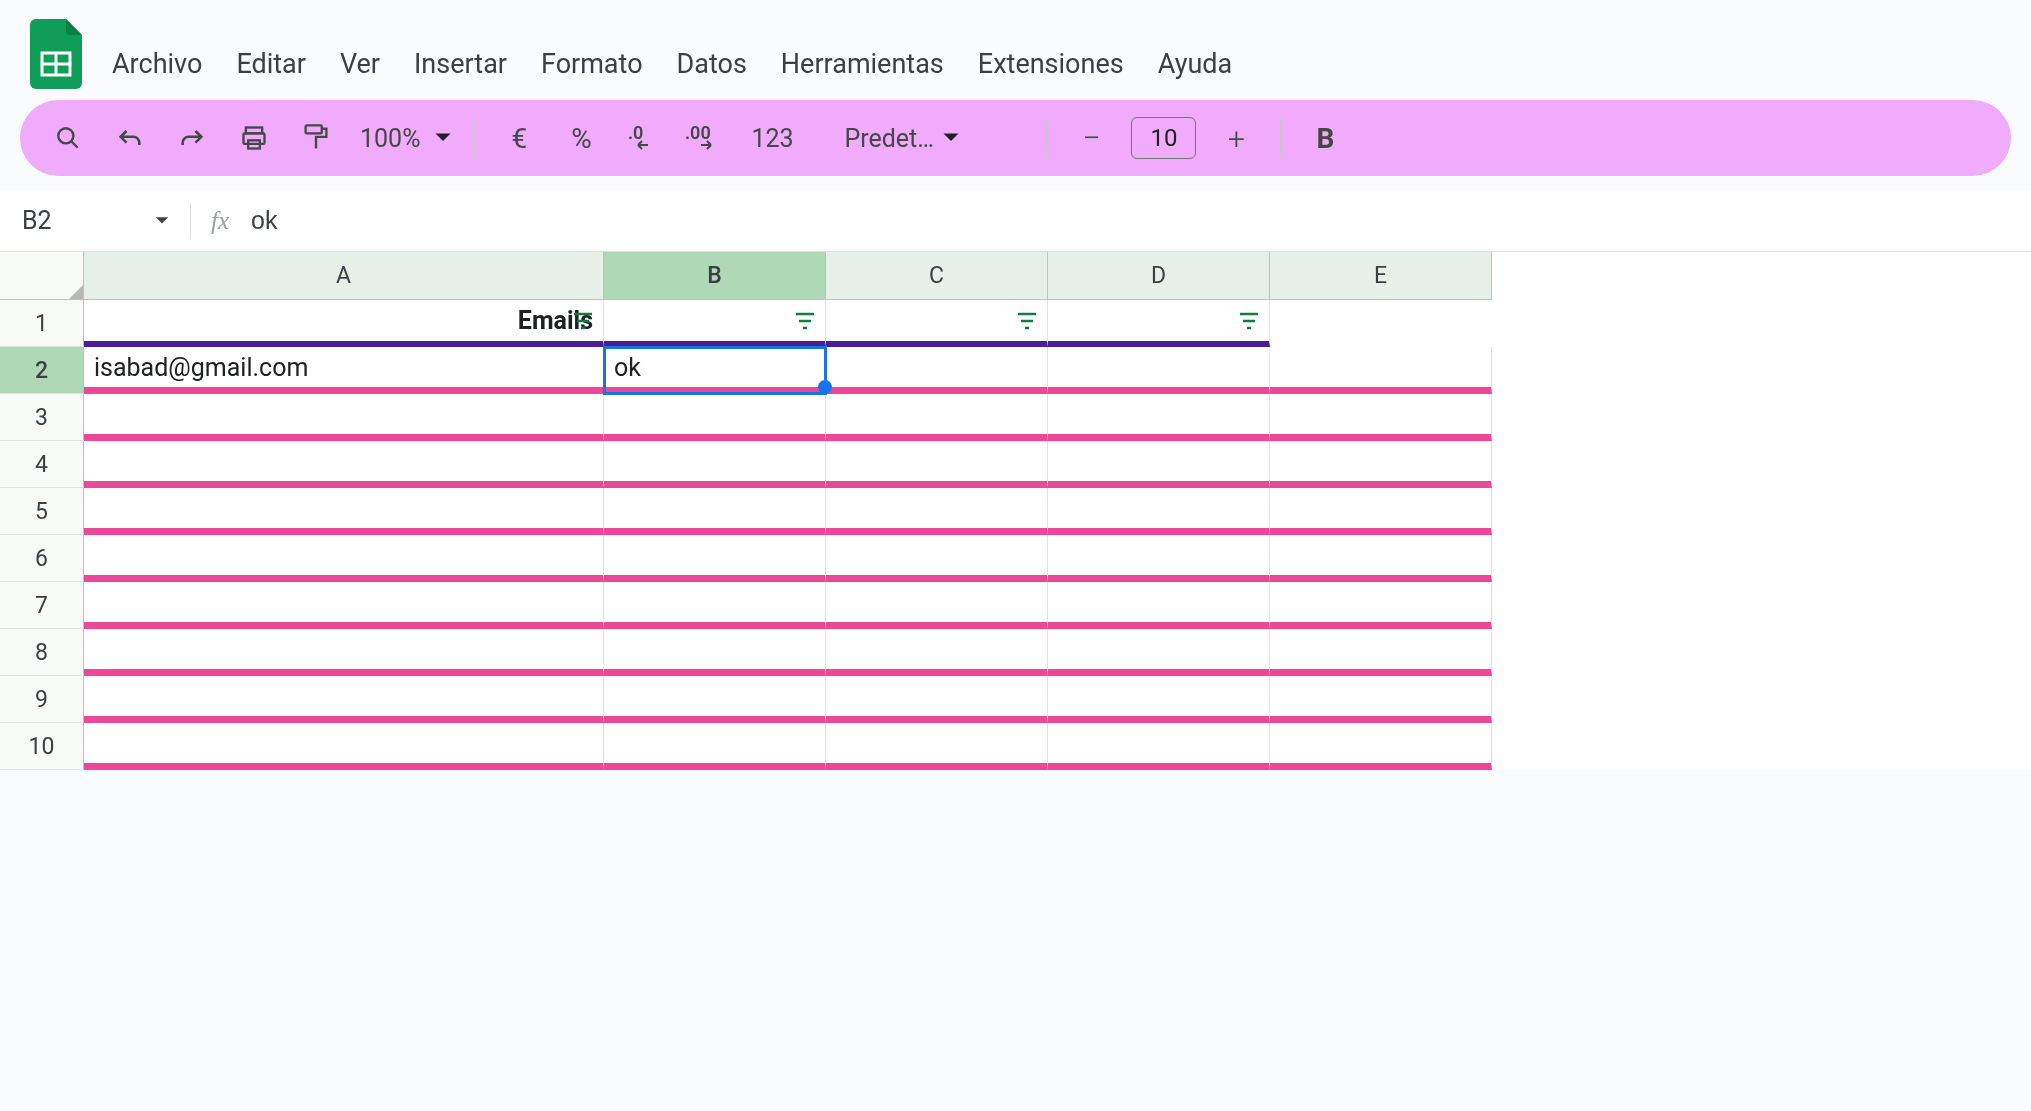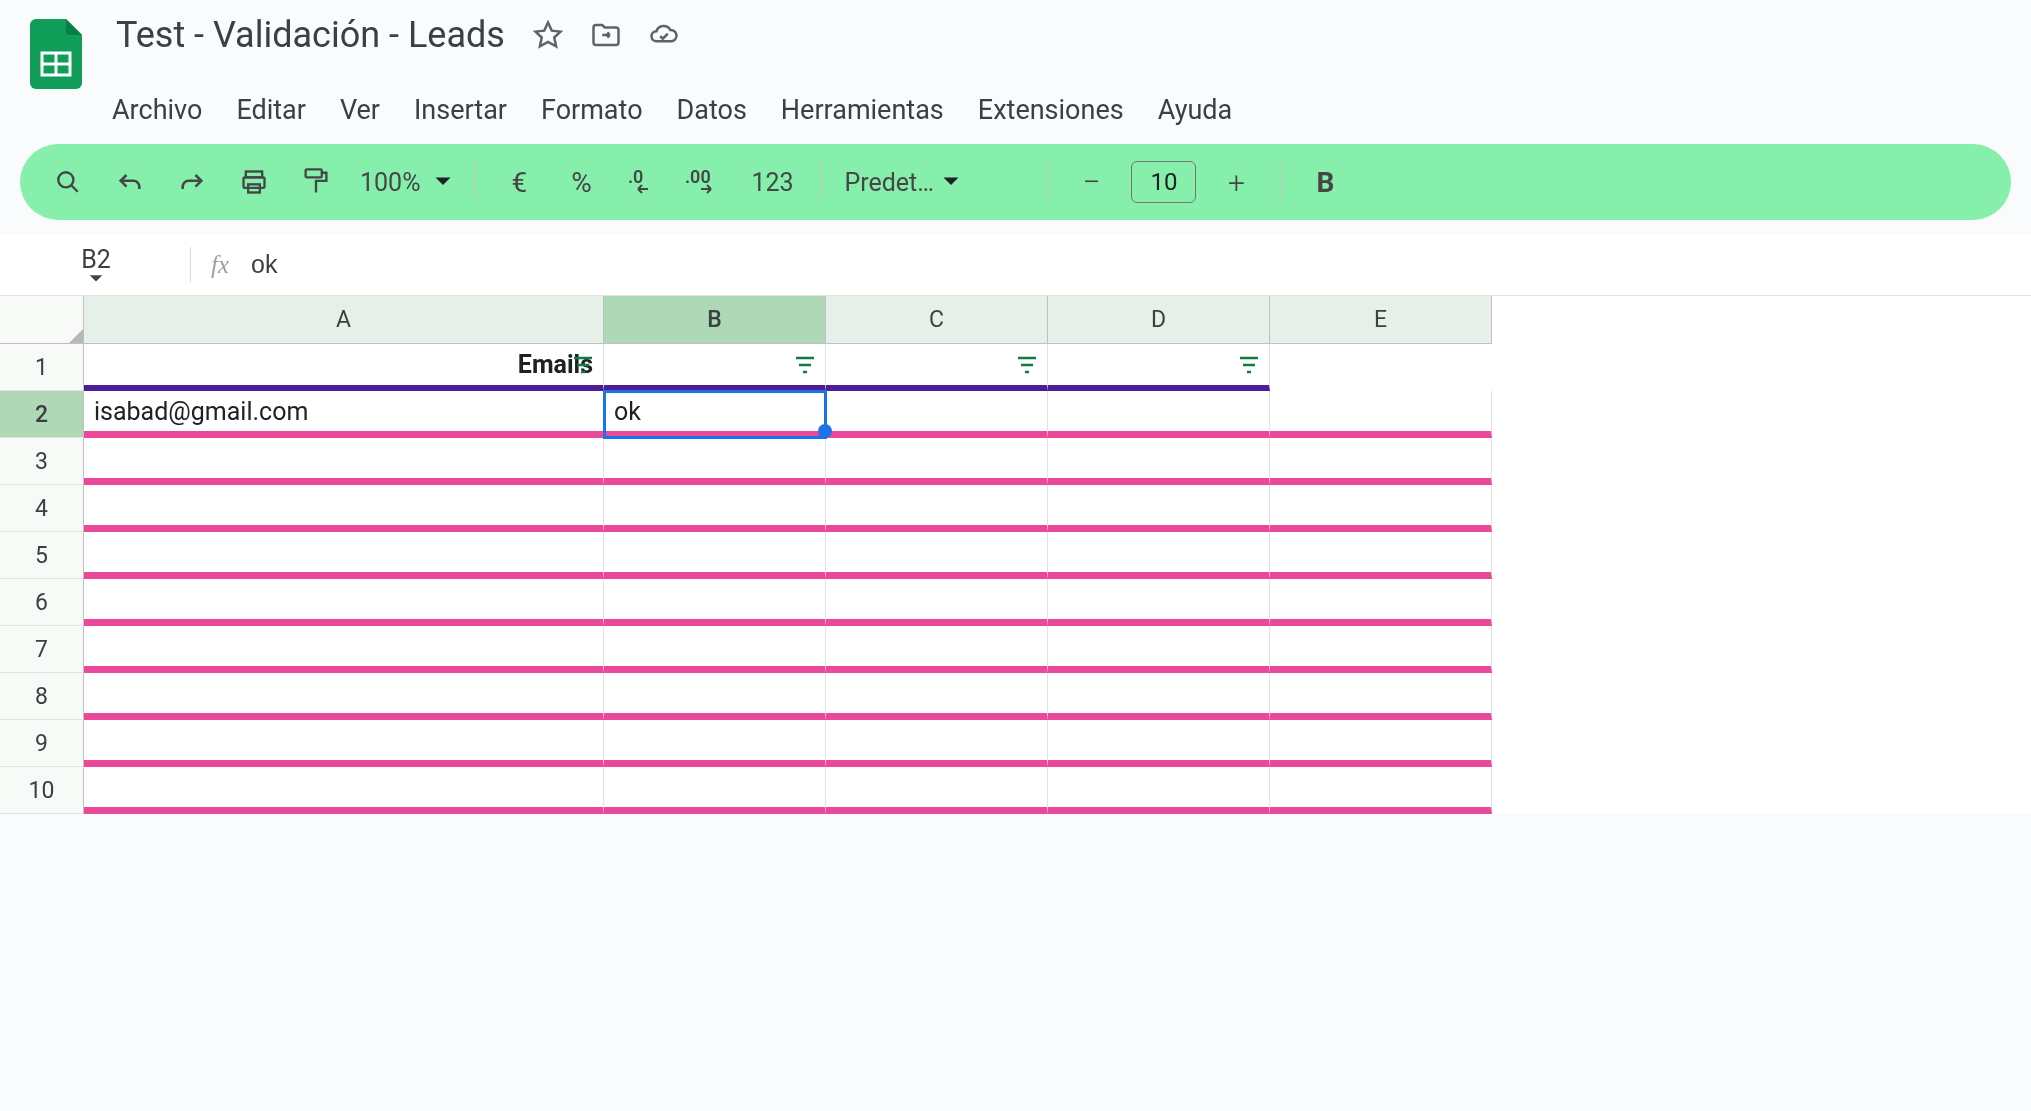--- a/index.html
+++ b/index.html
@@ -27,21 +27,21 @@
   font-weight: 400;
   color: #3c4043;
   padding: 2px 4px;
 }
 .title-icons { display:flex; gap:28px; align-items:center; }
 .title-icon { width:30px; height:30px; color:#5f6368; display:flex; align-items:center; justify-content:center; cursor:pointer; }
 .menubar { display:flex; gap:34px; margin-top:28px; padding: 8px 0; }
 .menu-item { font-size: 27px; color:#3c4043; cursor:pointer; }
 .toolbar-wrap { padding: 10px 20px 14px 20px; }
 .toolbar {
-  background: #86efac;
+  background: #f0abfc;
   border-radius: 40px;
   height: 76px;
   display:flex;
   align-items:center;
   padding: 0 26px;
   gap: 0;
 }
 .tool-btn {
   width:44px; height:44px;
   display:flex; align-items:center; justify-content:center;
@@ -71,21 +71,20 @@
   border-bottom:1px solid #e1e3e1;
   height:62px;
 }
 .namebox {
   width:190px;
   padding-left:22px;
   font-size:25px;
   color:#3c4043;
   display:flex; align-items:center; justify-content:space-between;
   padding-right:20px;
-  flex-direction:column;
 }
 .namebox-arrow { color:#444; }
 .namebox-sep { width:1px; height:36px; background:#dadce0; margin-right:20px; }
 .fx-label { font-family: serif; font-style:italic; font-size:25px; color:#9aa0a6; margin-right:22px; }
 .formula-input { font-size:25px; color:#3c4043; border:none; outline:none; flex:1; background:transparent; }
 
 .grid { display:flex; flex-direction:column; background:#fff; }
 .col-headers { display:flex; height:48px; }
 .corner {
   width:84px; min-width:84px;
@@ -160,42 +159,20 @@
   <div class="logo">
     <svg width="52" height="70" viewBox="0 0 52 70">
       <path d="M6 0 h30 l16 16 v48 a6 6 0 0 1 -6 6 h-40 a6 6 0 0 1 -6 -6 v-58 a6 6 0 0 1 6 -6 z" fill="#0f9d58"></path>
       <path d="M36 0 l16 16 h-12 a4 4 0 0 1 -4 -4 z" fill="#087f45"></path>
       <rect x="12" y="34" width="28" height="22" fill="none" stroke="#fff" stroke-width="3"></rect>
       <line x1="12" y1="45" x2="40" y2="45" stroke="#fff" stroke-width="3"></line>
       <line x1="26" y1="34" x2="26" y2="56" stroke="#fff" stroke-width="3"></line>
     </svg>
   </div>
   <div class="title-area">
-    <div class="title-row">
-      <div class="doc-title">Test - Validación - Leads</div>
-      <div class="title-icons">
-        <div class="title-icon">
-          <svg width="30" height="30" viewBox="0 0 24 24" fill="none" stroke="currentColor" stroke-width="2">
-              <polygon points="12 2 15 8.5 22 9.3 17 14 18.5 21 12 17.5 5.5 21 7 14 2 9.3 9 8.5 12 2"></polygon>
-            </svg>
-        </div>
-        <div class="title-icon">
-          <svg width="32" height="28" viewBox="0 0 24 20" fill="none" stroke="currentColor" stroke-width="2">
-              <path d="M2 4 a2 2 0 0 1 2-2 h5 l2 2 h9 a2 2 0 0 1 2 2 v10 a2 2 0 0 1 -2 2 h-16 a2 2 0 0 1 -2 -2 z"></path>
-              <path d="M9 10 h6 m0 0 l-2 -2 m2 2 l-2 2"></path>
-            </svg>
-        </div>
-        <div class="title-icon">
-          <svg width="34" height="26" viewBox="0 0 24 18" fill="none" stroke="currentColor" stroke-width="2">
-              <path d="M6 14 a4 4 0 0 1 0-8 a6 6 0 0 1 11 -1 a4.5 4.5 0 0 1 1 9 z"></path>
-              <path d="M9 10 l2 2 l4 -4"></path>
-            </svg>
-        </div>
-      </div>
-    </div>
     <div class="menubar">
       <div class="menu-item">Archivo</div>
       <div class="menu-item">Editar</div>
       <div class="menu-item">Ver</div>
       <div class="menu-item">Insertar</div>
       <div class="menu-item">Formato</div>
       <div class="menu-item">Datos</div>
       <div class="menu-item">Herramientas</div>
       <div class="menu-item">Extensiones</div>
       <div class="menu-item">Ayuda</div>

